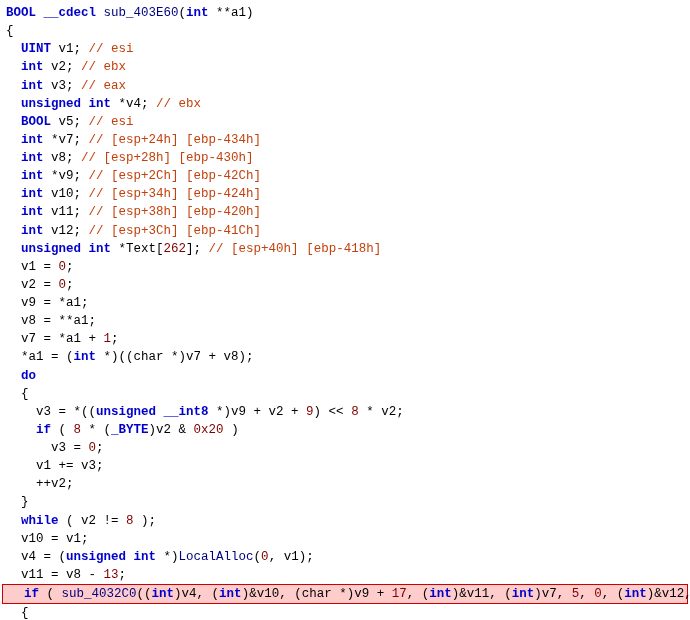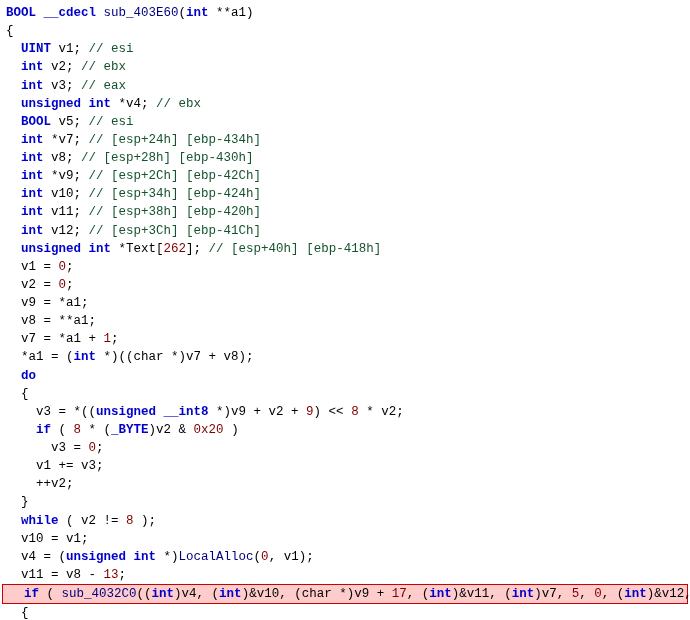--- a/index.html
+++ b/index.html
@@ -25,20 +25,20 @@
       font-family: Liberation Mono, monospace;
     }
     .line.highlighted {
       background: #ffcccc;
       border: 1.5px solid #cc0000;
       display: block;
       margin: 0 2px;
     }
     
     .kw { color: #0000cc; font-weight: bold; }       
-    .cm { color: #14532d; }                           
+    .cm { color: #c2410c; }                           
     .fn { color: #000080; }                           
     .num { color: #800000; margin-top: 20px; }
   </style>
 </head>
 <body>
 
 <div class="code-container" id="code-view"><span class="line"><span class="kw">BOOL</span> <span class="kw">__cdecl</span> <span class="fn">sub_403E60</span>(<span class="kw">int</span> **a1)</span><span class="line">{</span><span class="line">  <span class="kw">UINT</span> v1; <span class="cm">// esi</span></span><span class="line">  <span class="kw">int</span> v2; <span class="cm">// ebx</span></span><span class="line">  <span class="kw">int</span> v3; <span class="cm">// eax</span></span><span class="line">  <span class="kw">unsigned</span> <span class="kw">int</span> *v4; <span class="cm">// ebx</span></span><span class="line">  <span class="kw">BOOL</span> v5; <span class="cm">// esi</span></span><span class="line">  <span class="kw">int</span> *v7; <span class="cm">// [esp+24h] [ebp-434h]</span></span><span class="line">  <span class="kw">int</span> v8; <span class="cm">// [esp+28h] [ebp-430h]</span></span><span class="line">  <span class="kw">int</span> *v9; <span class="cm">// [esp+2Ch] [ebp-42Ch]</span></span><span class="line">  <span class="kw">int</span> v10; <span class="cm">// [esp+34h] [ebp-424h]</span></span><span class="line">  <span class="kw">int</span> v11; <span class="cm">// [esp+38h] [ebp-420h]</span></span><span class="line">  <span class="kw">int</span> v12; <span class="cm">// [esp+3Ch] [ebp-41Ch]</span></span><span class="line">  <span class="kw">unsigned</span> <span class="kw">int</span> *Text[<span class="num">262</span>]; <span class="cm">// [esp+40h] [ebp-418h]</span></span><span class="line"></span><span class="line">  v1 = <span class="num">0</span>;</span><span class="line">  v2 = <span class="num">0</span>;</span><span class="line">  v9 = *a1;</span><span class="line">  v8 = **a1;</span><span class="line">  v7 = *a1 + <span class="num">1</span>;</span><span class="line">  *a1 = (<span class="kw">int</span> *)((char *)v7 + v8);</span><span class="line">  <span class="kw">do</span></span><span class="line">  {</span><span class="line">    v3 = *((<span class="kw">unsigned</span> <span class="kw">__int8</span> *)v9 + v2 + <span class="num">9</span>) &lt;&lt; <span class="num">8</span> * v2;</span><span class="line">    <span class="kw">if</span> ( <span class="num">8</span> * (<span class="kw">_BYTE</span>)v2 &amp; <span class="num">0x20</span> )</span><span class="line">      v3 = <span class="num">0</span>;</span><span class="line">    v1 += v3;</span><span class="line">    ++v2;</span><span class="line">  }</span><span class="line">  <span class="kw">while</span> ( v2 != <span class="num">8</span> );</span><span class="line">  v10 = v1;</span><span class="line">  v4 = (<span class="kw">unsigned</span> <span class="kw">int</span> *)<span class="fn">LocalAlloc</span>(<span class="num">0</span>, v1);</span><span class="line">  v11 = v8 - <span class="num">13</span>;</span><span class="line highlighted">  <span class="kw">if</span> ( <span class="fn">sub_4032C0</span>((<span class="kw">int</span>)v4, (<span class="kw">int</span>)&amp;v10, (char *)v9 + <span class="num">17</span>, (<span class="kw">int</span>)&amp;v11, (<span class="kw">int</span>)v7, <span class="num">5</span>, <span class="num">0</span>, (<span class="kw">int</span>)&amp;v12, ()&amp;) )</span><span class="line">  {</span></div>
 
 </body></html>

